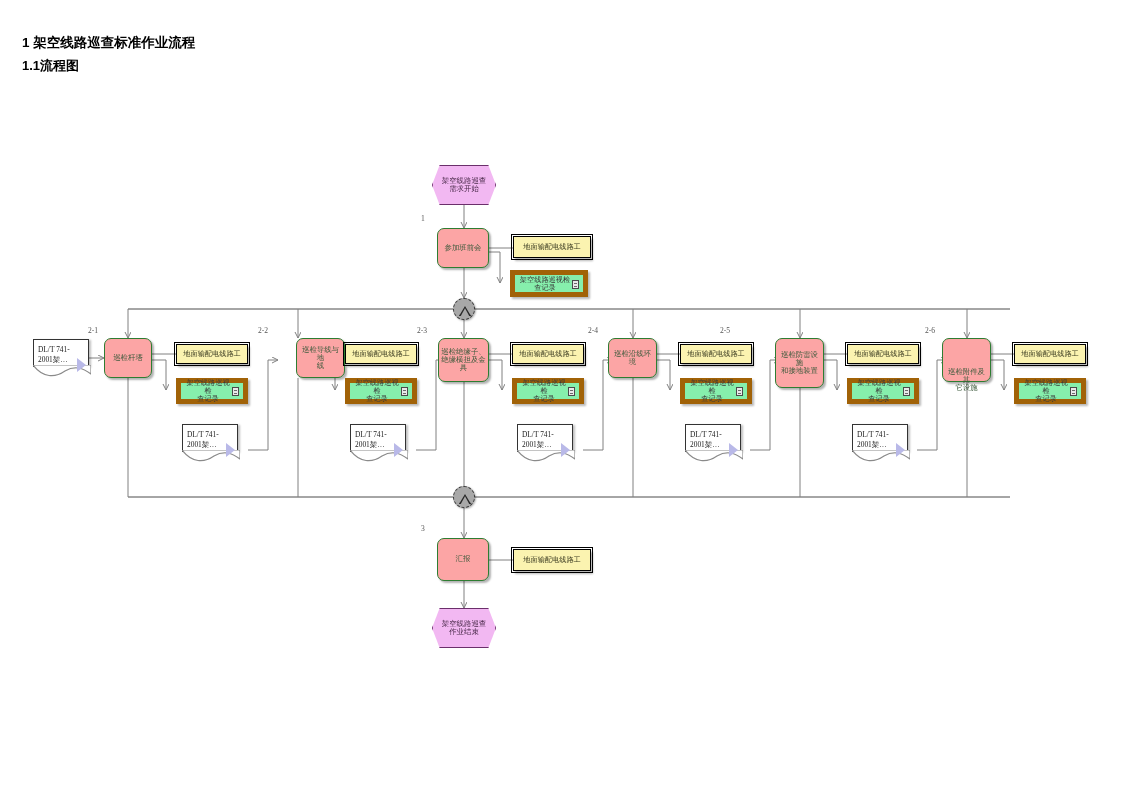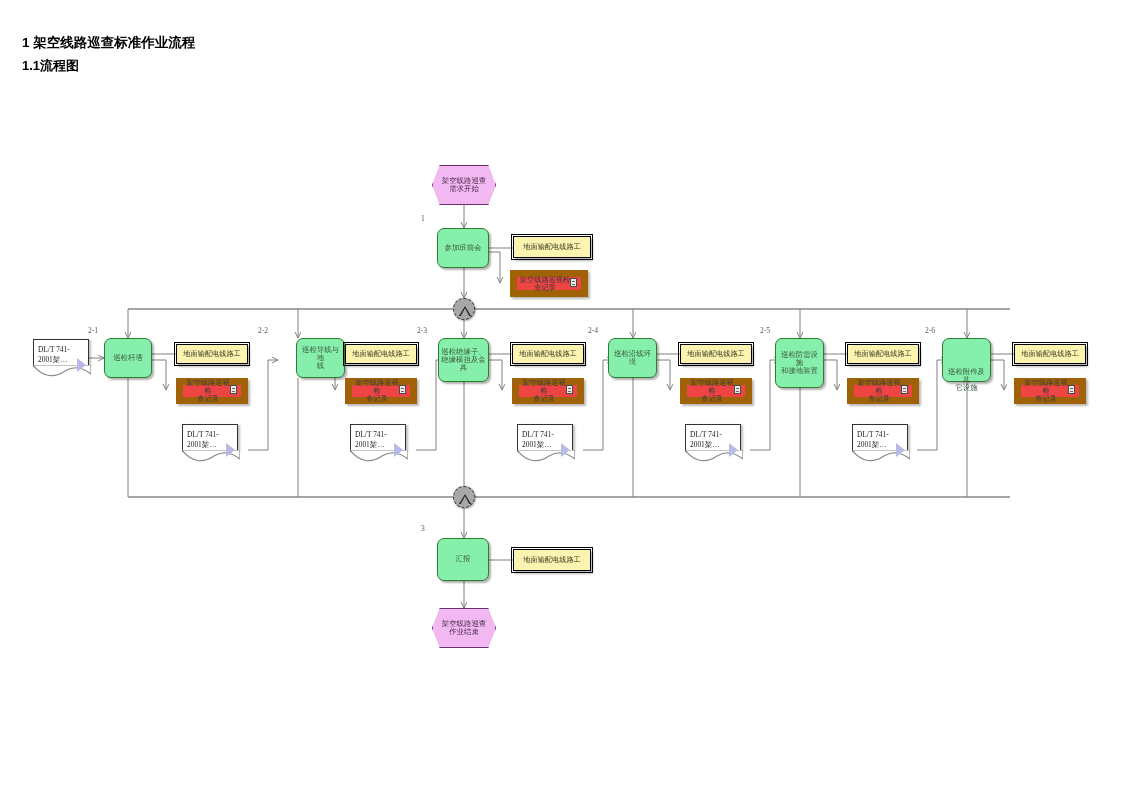--- a/index.html
+++ b/index.html
@@ -69,42 +69,42 @@
   .hex {
     background: #f2b8f2;
     border: 1px solid #6b2f6b;
     clip-path: polygon(12% 0%, 88% 0%, 100% 50%, 88% 100%, 12% 100%, 0% 50%);
     color: #4a2a4a;
     box-shadow: 2px 2px 2px rgba(0,0,0,0.30);
   }
 
   
   .proc {
-    background: #86efac;
+    background: #fca5a5;
     border: 1px solid #2e7d32;
     border-radius: 7px;
     color: #3c5a3c;
     box-shadow: 2px 2px 2px rgba(0,0,0,0.30);
   }
 
   
   .role {
     background: #fbf3b0;
     border: 1px solid #000000;
     outline: 1px solid #000000;
     outline-offset: 1.5px;
     color: #3a3a20;
     font-size: 7.2px;
     box-shadow: 2px 3px 2px rgba(0,0,0,0.28);
   }
 
   
   .record {
-    background: #ef4444;
-    border: 7px solid #a16207;
+    background: #86efac;
+    border: 5px solid #a16207;
     color: #3a3a3a;
     font-size: 7.2px;
     box-shadow: 2px 2px 2px rgba(0,0,0,0.28);
     position: absolute;
     z-index: 5;
   }
   .record .rtext {
     position: absolute;
     left: 2px; right: 10px; top: 50%;
     transform: translateY(-50%);
@@ -375,21 +375,21 @@
   </div>
   <div class="note" style="left:685px; top:424px; width:56px; height:28px;">
     <div class="ntext" style="white-space:pre-line;">DL/T 741-
 2001架…</div>
     <svg class="tear" viewBox="0 0 58 15" preserveAspectRatio="none">
       <path d="M0,0 C10,13 22,13 32,6 C42,0 50,3 58,9 L58,0 Z" fill="#ffffff" stroke="#8a8a8a" stroke-width="1.2"></path>
     </svg>
     <div class="flag"></div>
   </div>
 
-  <div class="steplabel" style="left:760px; top:326px;">2-5</div>
+  <div class="steplabel" style="left:720px; top:326px;">2-5</div>
   <div class="node proc" style="left:775px; top:338px; width:49px; height:50px;">
     <span style="white-space:pre-line;">巡检防雷设施
 和接地装置</span>
   </div>
   <div class="node role" style="left:847px; top:344px; width:72px; height:20px;">
     <span>地面输配电线路工</span>
   </div>
   <div class="record" style="left:847px; top:378px; width:72px; height:26px;">
     <div class="rtext" style="white-space:pre-line;">架空线路巡视检
 查记录</div>

